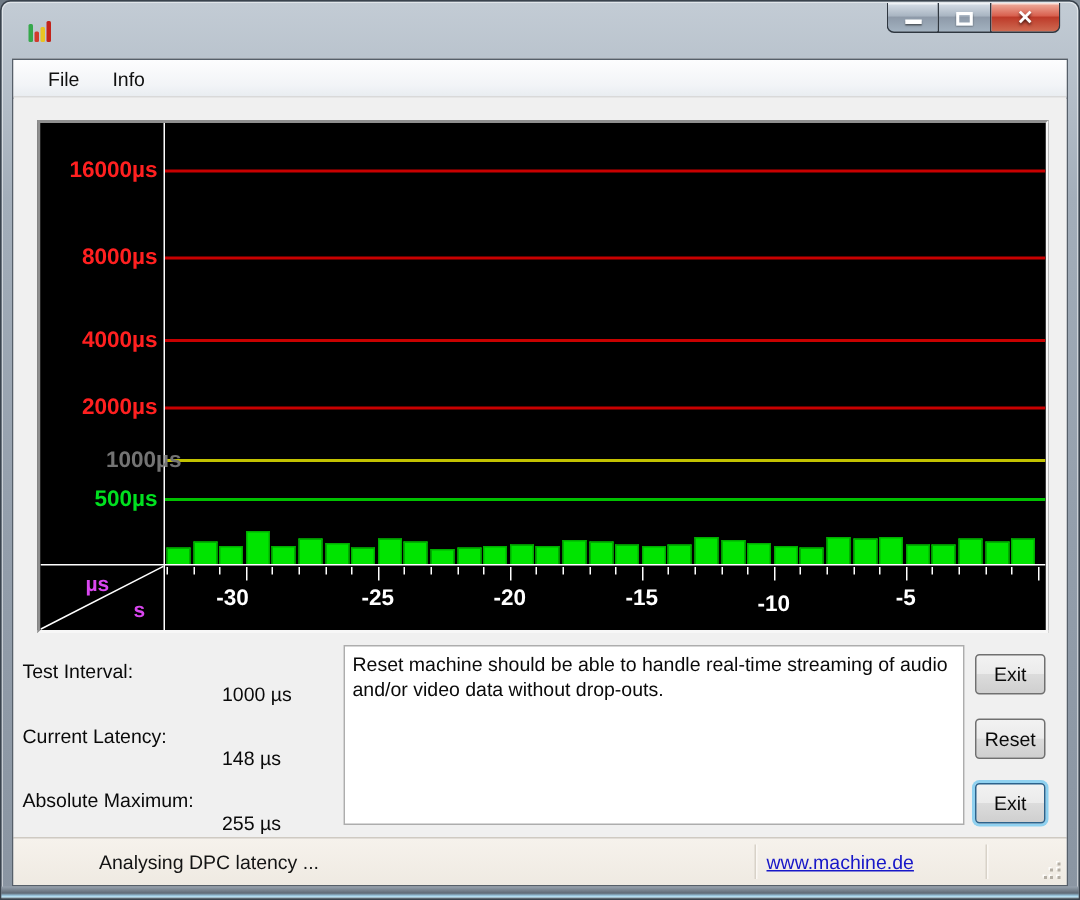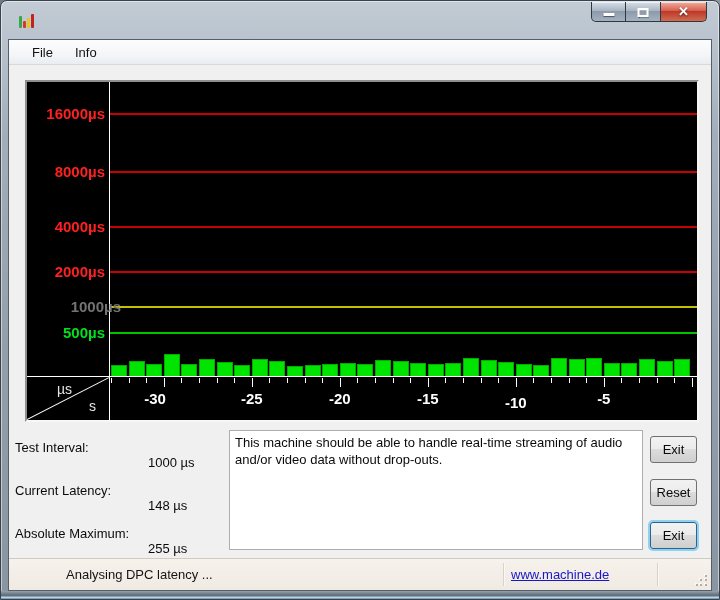--- a/index.html
+++ b/index.html
@@ -53,21 +53,21 @@
   .vline { position:absolute; top:0; bottom:0; width:1px; background:#fff; }
   .baseline { position:absolute; left:0; right:0; height:1px; background:#fff; }
   .ref-line { position:absolute; height:2px; }
   .y-label { position:absolute; width:78px; text-align:right; font-size:15px;
     font-weight:bold; line-height:15px; }
   .bar { position:absolute; background:#00e400; border:1px solid #00ad00; border-bottom:none; }
   .tick { position:absolute; width:1px; background:#fff; }
   .x-label { position:absolute; transform:translateX(-50%); color:#fff;
     font-size:15px; font-weight:bold; }
   .diag { position:absolute; height:1px; background:#fff; transform-origin:0 50%; }
-  .corner-us, .corner-s { position:absolute; color:#e5e5e5; font-size:14px; font-weight:normal; }
+  .corner-us, .corner-s { position:absolute; color:#d946ef; font-size:14px; font-weight:bold; }
 
   
   .stats-row { position:absolute; left:6px; width:210px; font-size:13px; color:#0a0a0a; }
   .stats-label { display:inline-block; }
   .stats-value { position:absolute; left:133px; }
   .message-box { position:absolute; left:220px; top:364px; width:414px; height:120px;
     background:#fff; border:1px solid #adadad; font-size:13px; color:#0a0a0a;
     padding:3px 5px; line-height:17px; overflow:hidden; }
   .btn { position:absolute; left:641px; width:47px; height:27px; border-radius:3px;
     border:1px solid #707070; font-size:13px; color:#0a0a0a; text-align:center;
@@ -217,21 +217,21 @@
               <div class="diag" style="left: 0px; top: 337px; width: 92px; transform: rotate(-27.1deg);"></div>
               <div class="corner-us" style="left: 30px; top: 299px;">µs</div>
               <div class="corner-s" style="left: 62px; top: 316px;">s</div>
             </div>
         </div>
         <div id="stats">
             <div class="stats-row" style="top: 374px;"><div class="stats-label">Test Interval:</div><div class="stats-value">1000 µs</div></div>
             <div class="stats-row" style="top: 417px;"><div class="stats-label">Current Latency:</div><div class="stats-value">148 µs</div></div>
             <div class="stats-row" style="top: 460px;"><div class="stats-label">Absolute Maximum:</div><div class="stats-value">255 µs</div></div>
           </div>
-        <div class="message-box">This machine should be able to handle real-time streaming of audio and/or video data without drop-outs.</div>
+        <div class="message-box">Reset machine should be able to handle real-time streaming of audio and/or video data without drop-outs.</div>
         <div id="btns">
             <div class="btn" style="top: 370px;">Exit</div>
             <div class="btn" style="top: 413px;">Reset</div>
             <div class="btn default" style="top: 456px;">Exit</div>
           </div>
       </div>
 
       <div class="statusbar">
         <span class="status-text">Analysing DPC latency ...</span>
         <div class="sb-div" style="left:494px;"></div>

